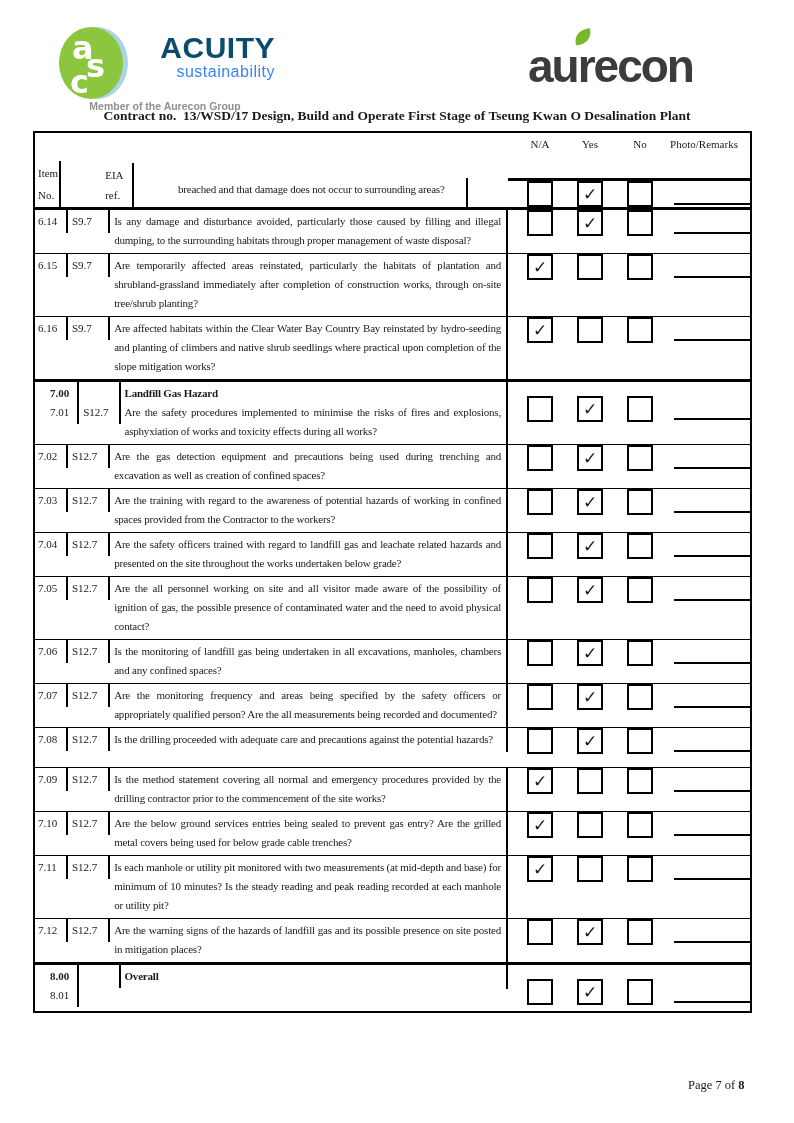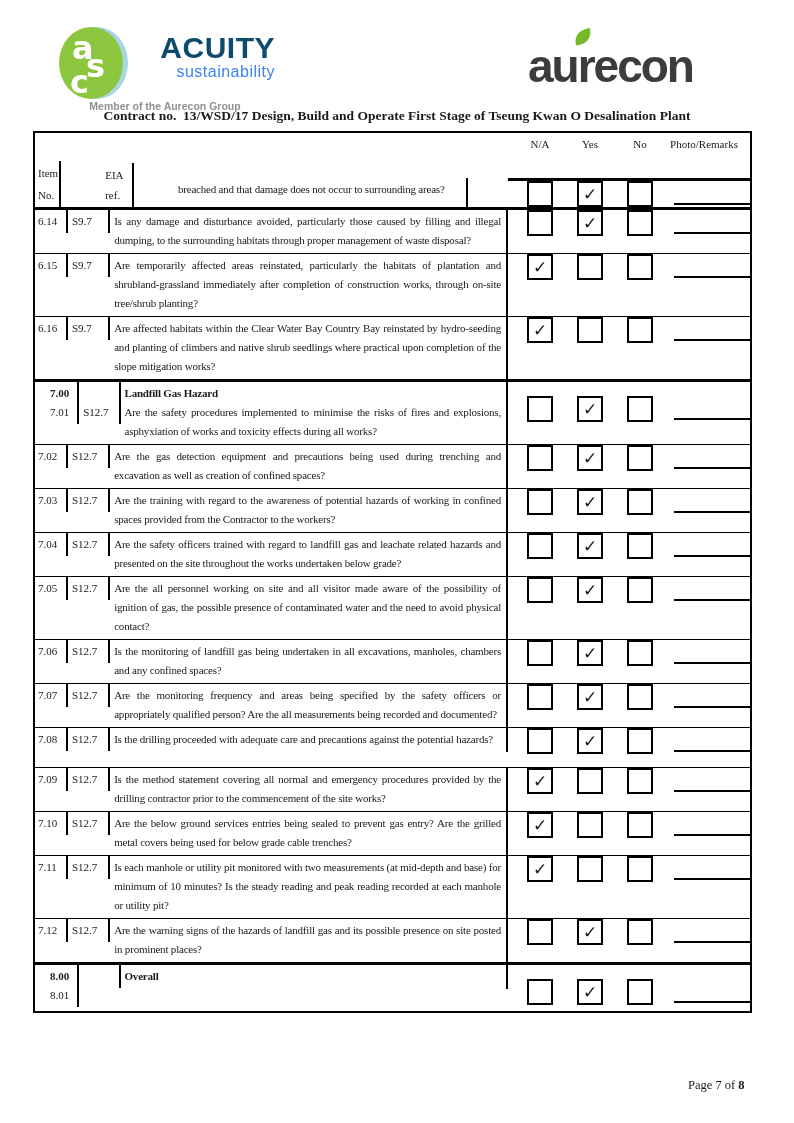--- a/index.html
+++ b/index.html
@@ -450,21 +450,21 @@
   <div class="trow">
     <div class="cell item-cell">
 
       <div class="f-item">7.12</div>
     </div>
     <div class="cell eia-cell">
       <div class="f-eia">S12.7</div>
     </div>
     <div class="cell q-cell">
 
-      <div class="f-question">Are the warning signs of the hazards of landfill gas and its possible presence on site posted in prominent places?</div>
+      <div class="f-question">Are the warning signs of the hazards of landfill gas and its possible presence on site posted in mitigation places?</div>
     </div>
     <div class="cell marks-cell">
       <div class="cb-wrap">
         <span class="checkbox cb-na"></span>
         <span class="checkbox cb-yes">✓</span>
         <span class="checkbox cb-no"></span>
         <span class="remark-line"></span>
       </div>
     </div>
   </div>

